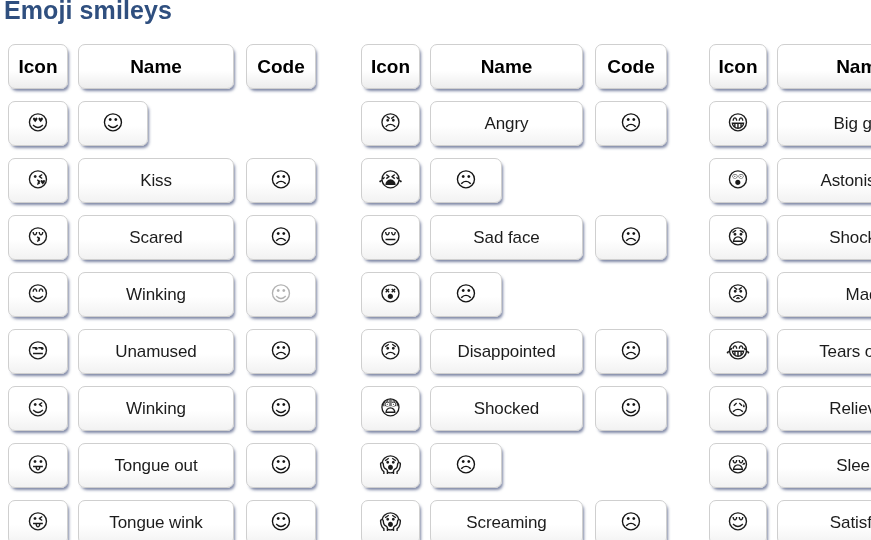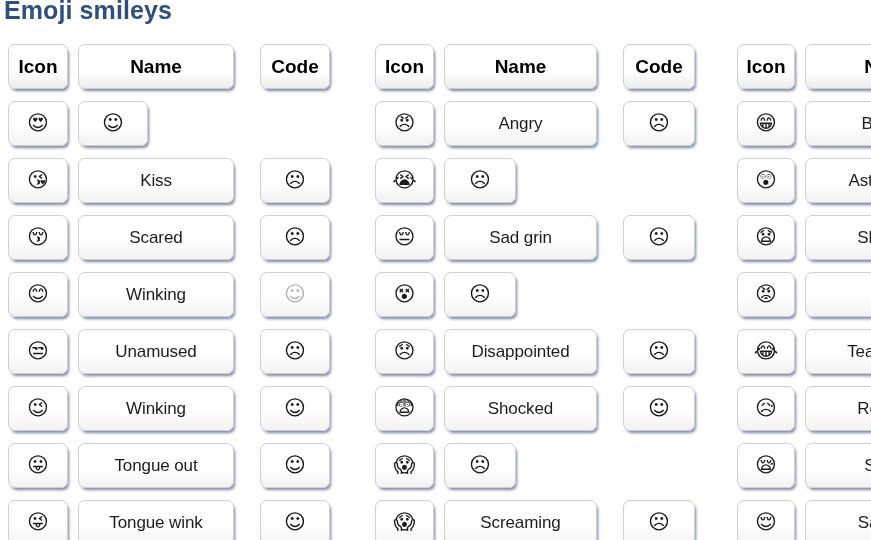--- a/index.html
+++ b/index.html
@@ -62,21 +62,21 @@
                 0 1px 0 0 rgba(255,255,255,0.9) inset;
     height: 45px;
     display: flex;
     align-items: center;
     justify-content: center;
     overflow: hidden;
     color: #1b1b1b;
   }
 
   .c-icon  { width: 60px; margin-right: 10px; }
-  .c-name  { width: 156px; margin-right: 26px; }
+  .c-name  { width: 156px; margin-right: 12px; }
   .c-code  { width: 70px; }
 
   .tbl-2 .c-icon { width: 59px; }
   .tbl-2 .c-name { width: 153px; }
   .tbl-2 .c-code { width: 72px; }
 
   .tbl-3 .c-icon { width: 58px; }
   .tbl-3 .c-name { width: 170px; }
 
   .head .cell {
@@ -227,21 +227,21 @@
         </div>
         <div class="cell c-code">
           <span class="code-glyph">☹</span>
         </div>
       </div>
       <div class="trow">
         <div class="cell c-icon">
           <span class="emoji-glyph">😔</span>
         </div>
         <div class="cell c-name">
-          <span class="name-text">Sad grin</span>
+          <span class="name-text">Sad face</span>
         </div>
         <div class="cell c-code">
           <span class="code-glyph">☹</span>
         </div>
       </div>
       <div class="trow">
         <div class="cell c-icon">
           <span class="emoji-glyph">😵</span>
         </div>
         <div class="cell c-code">

